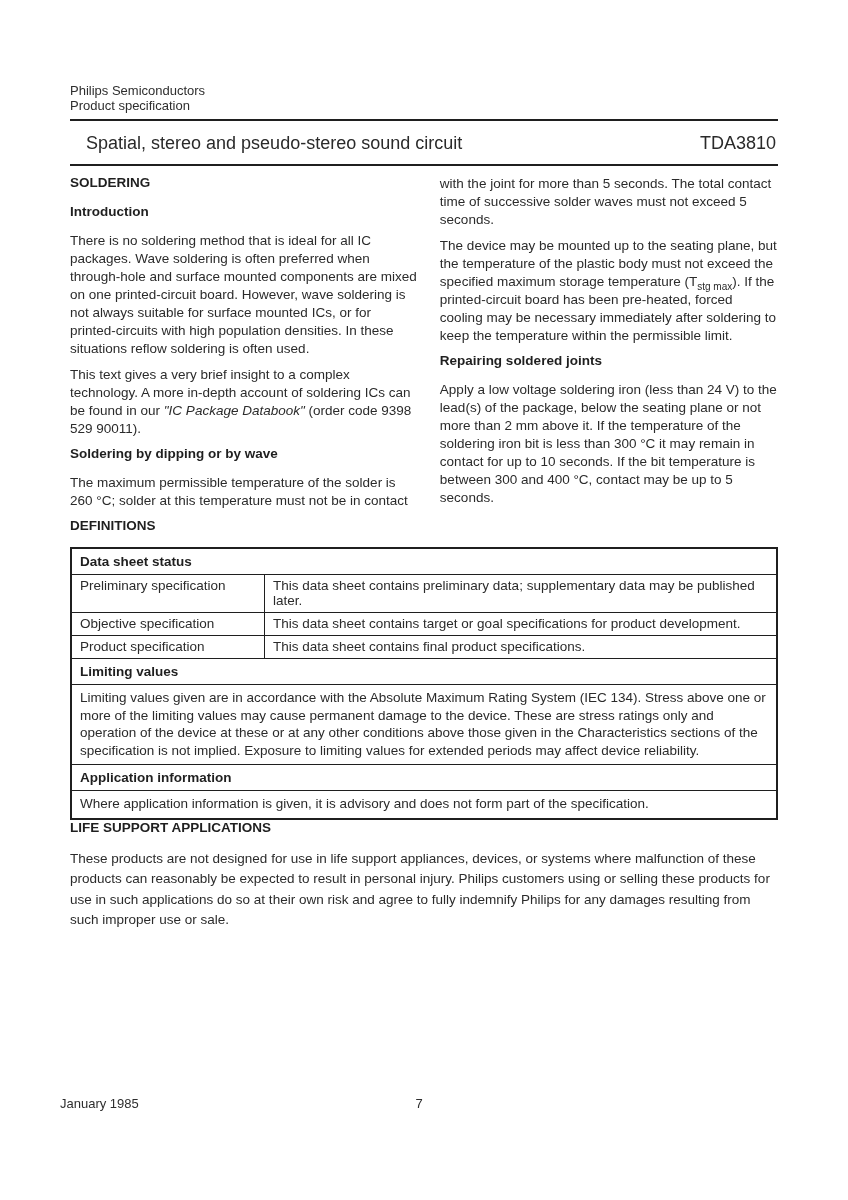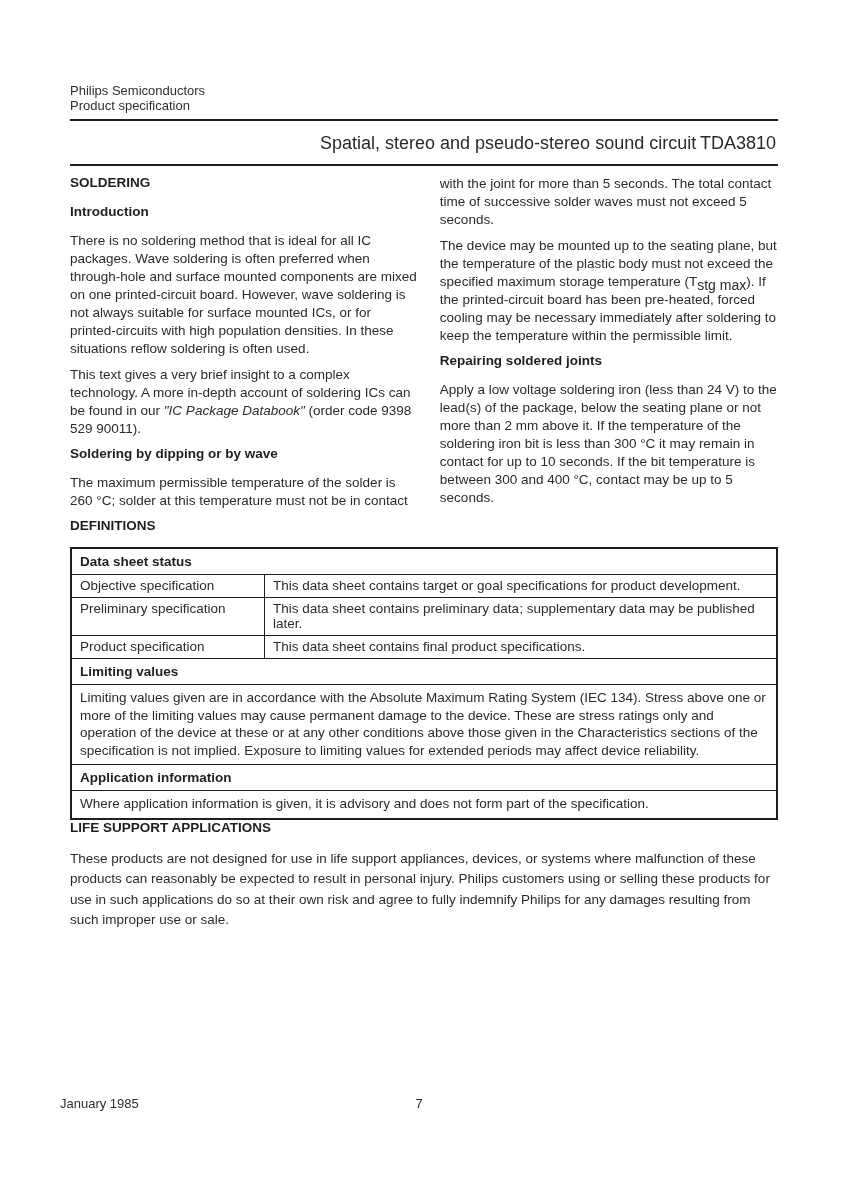--- a/index.html
+++ b/index.html
@@ -27,21 +27,21 @@
   .rule {
     border: 0;
     border-top: 2px solid #1f1f1f;
     margin: 0;
   }
   .rule-top { margin-top: 6px; }
 
   
   .title-block {
     display: flex;
-    justify-content: flex-end;
+    justify-content: space-between;
     align-items: center;
     padding: 9px 0 8px 16px;
   }
   .doc-title {
     font-size: 18px;
     line-height: 26px;
     width: 380px;
     color: #2a2a2a;
   }
   .part-number {
@@ -65,21 +65,21 @@
     margin: 0;
   }
   h2.sect { margin: 0 0 14px 0; }
   h3.sub  { margin: 0 0 13px 0; }
   .col p, .body-p {
     font-size: 13.5px;
     line-height: 18px;
     margin: 0 0 8px 0;
   }
   .col h3 { margin-top: 2px; }
-  sub { font-size: 14px; line-height: 0; }
+  sub { font-size: 10px; line-height: 0; }
 
   
   .defs-heading { margin: 6px 0 12px 0; }
   .defs-table {
     width: 100%;
     border-collapse: collapse;
     border: 2px solid #1f1f1f;
     font-size: 13.5px;
     color: #2b2b2b;
   }
@@ -158,26 +158,26 @@
     </div>
 
     <h2 class="sect defs-heading">DEFINITIONS</h2>
 
     <table class="defs-table">
       <tbody>
         <tr>
           <td colspan="2" class="th">Data sheet status</td>
         </tr>
         <tr>
+          <td class="term">Preliminary specification</td>
+          <td>This data sheet contains preliminary data; supplementary data may be published later.</td>
+        </tr>
+        <tr>
           <td class="term">Objective specification</td>
           <td>This data sheet contains target or goal specifications for product development.</td>
-        </tr>
-        <tr>
-          <td class="term">Preliminary specification</td>
-          <td>This data sheet contains preliminary data; supplementary data may be published later.</td>
         </tr>
         <tr>
           <td class="term">Product specification</td>
           <td>This data sheet contains final product specifications.</td>
         </tr>
         <tr>
           <td colspan="2" class="th">Limiting values</td>
         </tr>
         <tr>
           <td colspan="2" class="para">Limiting values given are in accordance with the Absolute Maximum Rating System (IEC 134). Stress above one or more of the limiting values may cause permanent damage to the device. These are stress ratings only and operation of the device at these or at any other conditions above those given in the Characteristics sections of the specification is not implied. Exposure to limiting values for extended periods may affect device reliability.</td>

